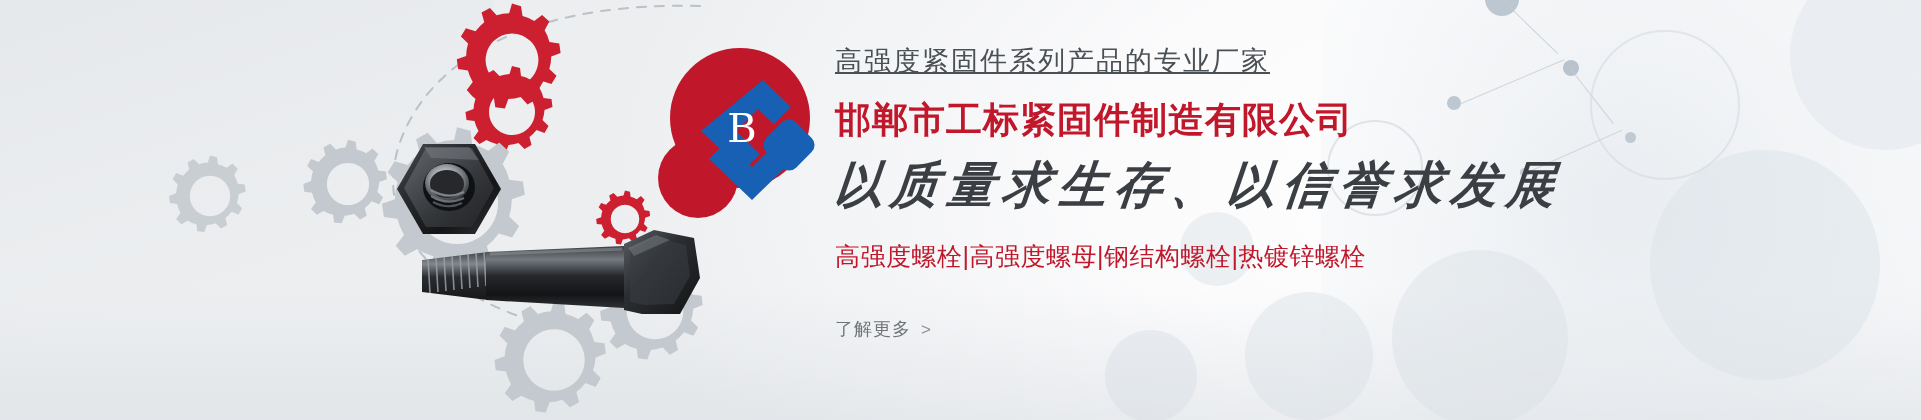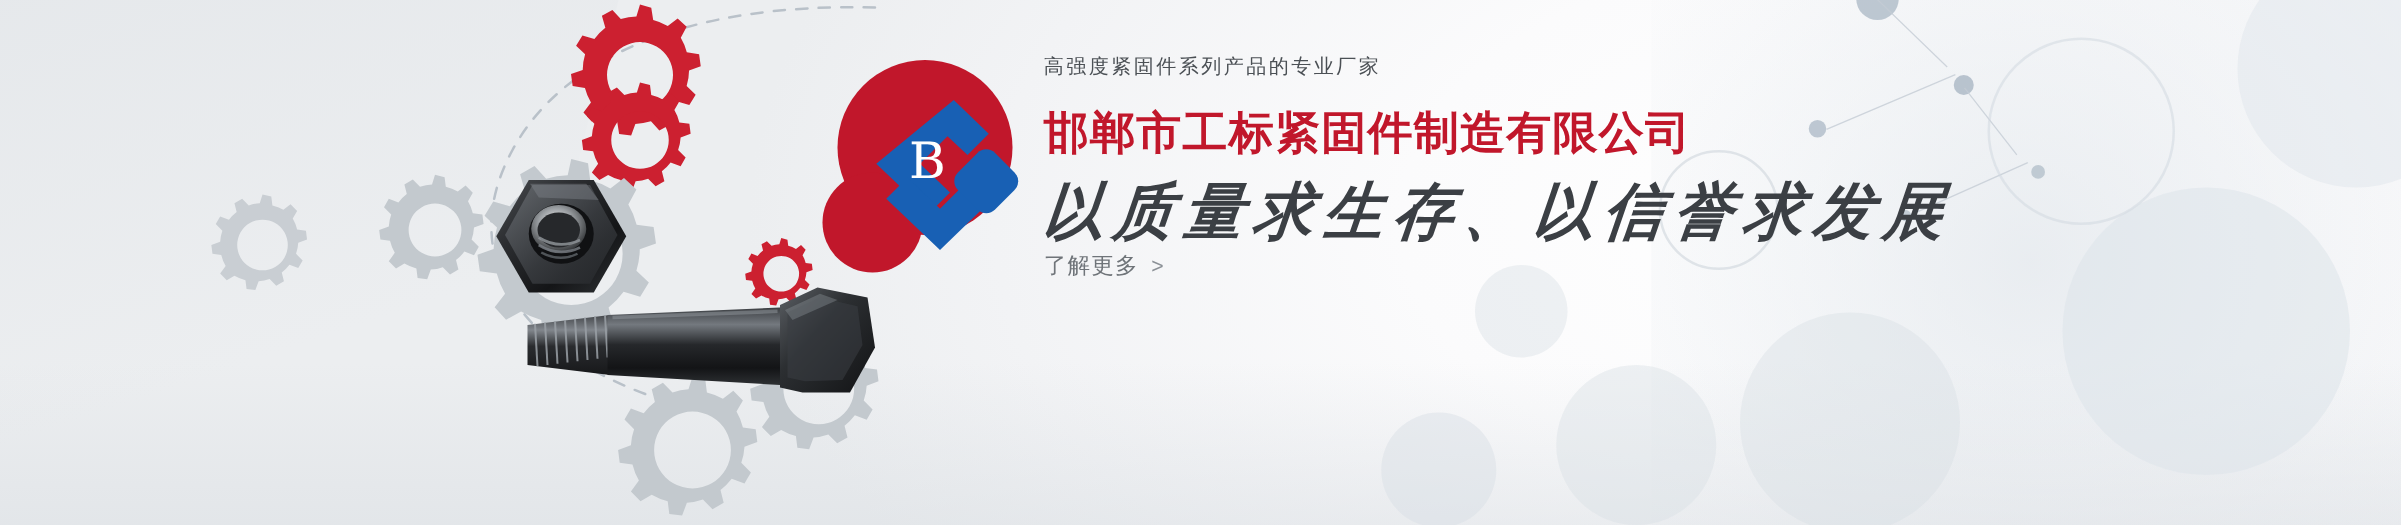--- a/index.html
+++ b/index.html
@@ -52,23 +52,24 @@
   
   .swoosh { position:absolute; left:300px; top:0px; }
 
   
   .logo-wrap { position:absolute; left:640px; top:46px; width:190px; height:190px; }
 
   
   .copy { position:absolute; left:835px; top:44px; width:900px; }
 
   .tagline {
-    font-size:16px; line-height:1.3;
+    font-size:27px; line-height:1.3;
     color:#4b5055; letter-spacing:2px;
     font-family:"Liberation Sans","DejaVu Sans",sans-serif;
+    text-decoration:underline;
   }
   .company {
     margin-top:20px;
     font-size:36px; line-height:1.15; font-weight:bold;
     color:#c1172b; letter-spacing:1px;
     white-space:nowrap;
   }
   .slogan {
     margin-top:16px;
     font-size:48px; line-height:1.2;
@@ -79,20 +80,21 @@
     transform-origin:left center;
     white-space:nowrap;
   }
   .keywords {
     margin-top:26px;
     font-size:25px; line-height:1.3;
     color:#c1172b; letter-spacing:0.5px;
     white-space:nowrap;
   }
   .more {
+    margin-top:44px;
     display:inline-block;
     font-size:18px; color:#6f7479; letter-spacing:1px;
     cursor:pointer; text-decoration:none;
   }
   .more .chev { margin-left:10px; font-size:17px; color:#8b9096; }
 
   
   .nut-photo  { position:absolute; left:393px; top:138px; }
   .bolt-photo { position:absolute; left:418px; top:222px; }
 </style>
@@ -295,20 +297,21 @@
   </div>
 
   <div class="copy">
 
     <div class="tagline">高强度紧固件系列产品的专业厂家</div>
 
     <div class="company">邯郸市工标紧固件制造有限公司</div>
 
     <div class="slogan">以质量求生存、以信誉求发展</div>
 
+    <div class="keywords">高强度螺栓|高强度螺母|钢结构螺栓|热镀锌螺栓</div>
 
     <a class="more" href="#">
       <span>了解更多</span><span class="chev">&gt;</span>
     </a>
 
   </div>
 
 </div>
 
 </body></html>

